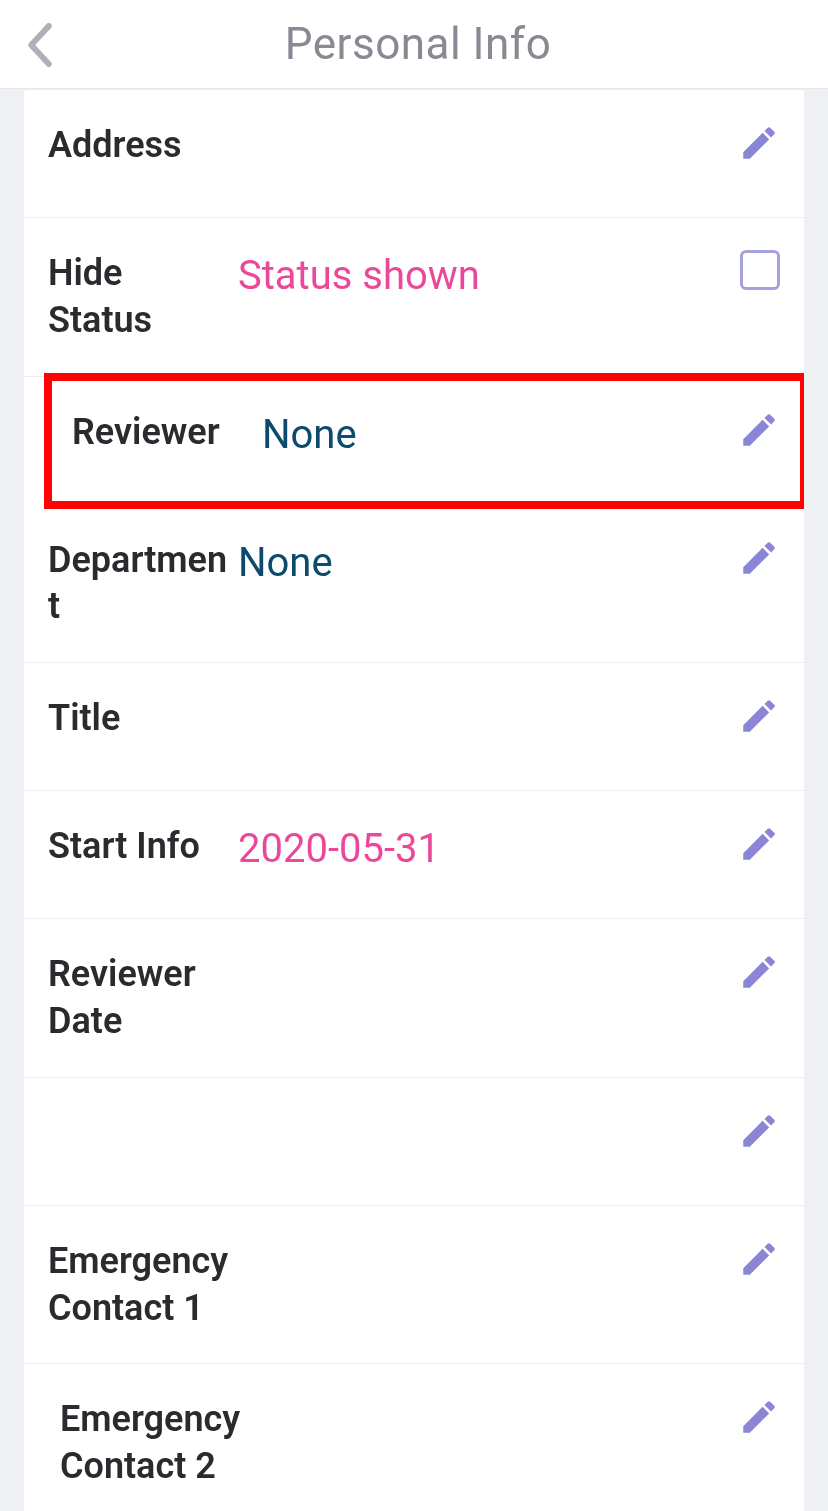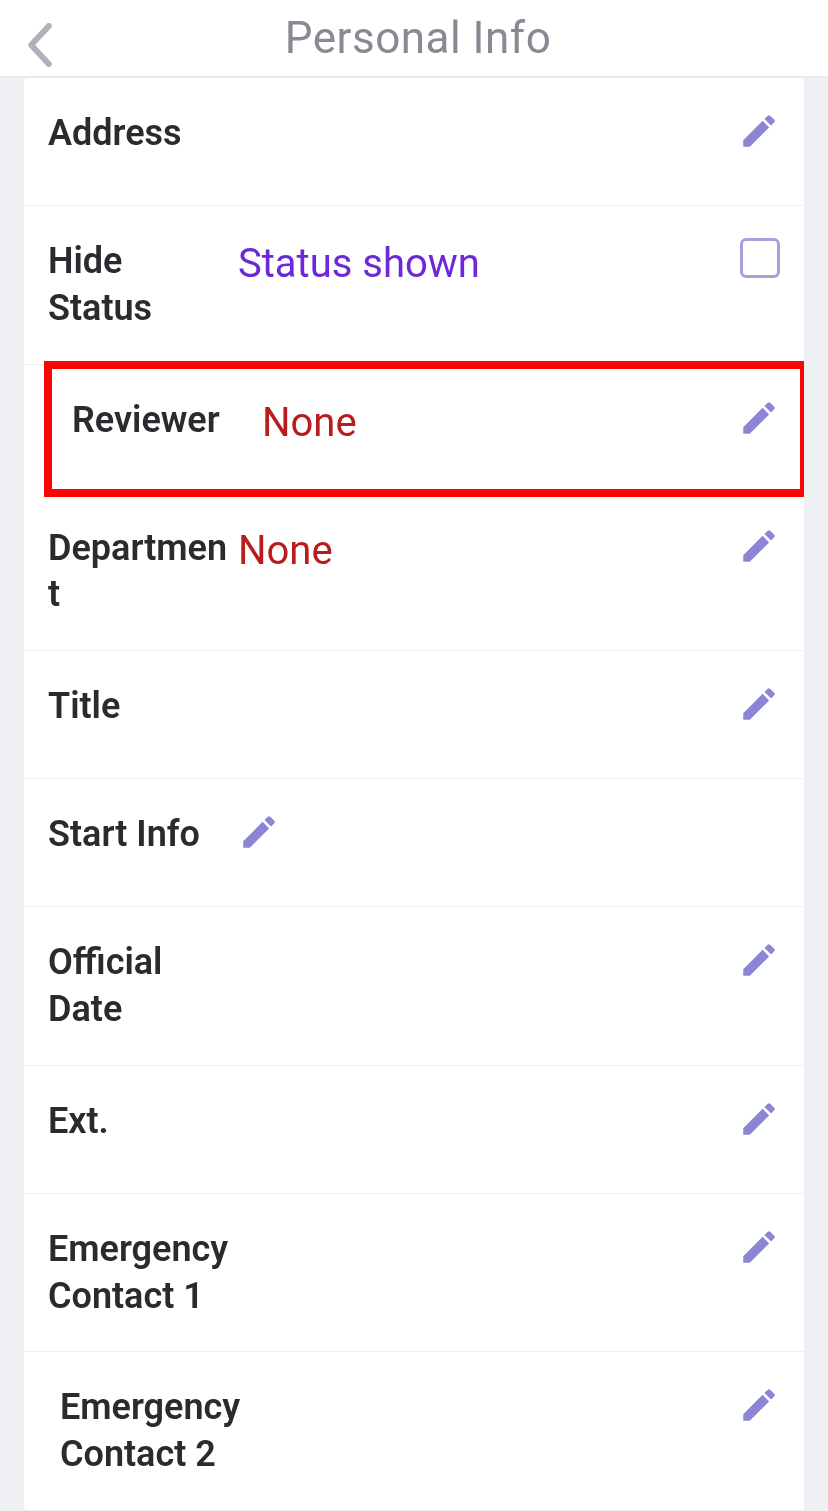--- a/index.html
+++ b/index.html
@@ -6,21 +6,21 @@
     body {
       font-family: -apple-system, BlinkMacSystemFont, "Segoe UI", Roboto, Helvetica, Arial, sans-serif;
       background: #eef0f4;
       width: 828px;
       height: 1511px;
       overflow: hidden;
     }
     .header {
       display: flex;
       align-items: center;
-      height: 77px;
+      height: 89px;
       background: #ffffff;
       border-bottom: 1px solid #e5e5ea;
       position: relative;
       padding-left: 8px;
     }
     .back-btn {
       width: 80px;
       height: 89px;
       display: flex;
       align-items: center;
@@ -65,24 +65,24 @@
       font-weight: 600;
       color: #2b2b2f;
       line-height: 1.3;
       word-break: break-word;
       padding-right: 8px;
     }
     .row-value {
       flex: 1;
       font-size: 40px;
       font-weight: 400;
-      color: #6d28d9;
+      color: #ec4899;
       line-height: 1.3;
     }
-    .row-value.placeholder { color: #b91c1c; }
+    .row-value.placeholder { color: #0c4a6e; }
     .edit-icon {
       width: 42px;
       height: 42px;
       flex-shrink: 0;
     }
     .edit-icon svg { width: 100%; height: 100%; }
     .checkbox {
       width: 40px;
       height: 40px;
       flex-shrink: 0;
@@ -146,39 +146,39 @@
     <div class="row-value"></div>
     <div class="edit-icon">
       <svg viewBox="0 0 24 24">
           <path fill="#8b85d6" d="M3 17.25V21h3.75L17.81 9.94l-3.75-3.75L3 17.25zM20.71 7.04a1 1 0 0 0 0-1.41l-2.34-2.34a1 1 0 0 0-1.41 0l-1.83 1.83 3.75 3.75 1.83-1.83z"></path>
         </svg>
     </div>
   </div>
 
   <div class="row">
     <div class="row-label">Start Info</div>
-    <div class="edit-icon">
-      <svg viewBox="0 0 24 24">
-          <path fill="#8b85d6" d="M3 17.25V21h3.75L17.81 9.94l-3.75-3.75L3 17.25zM20.71 7.04a1 1 0 0 0 0-1.41l-2.34-2.34a1 1 0 0 0-1.41 0l-1.83 1.83 3.75 3.75 1.83-1.83z"></path>
-        </svg>
-    </div>
-  </div>
-
-  <div class="row">
-    <div class="row-label">Official Date</div>
-    <div class="row-value"></div>
-    <div class="edit-icon">
-      <svg viewBox="0 0 24 24">
-          <path fill="#8b85d6" d="M3 17.25V21h3.75L17.81 9.94l-3.75-3.75L3 17.25zM20.71 7.04a1 1 0 0 0 0-1.41l-2.34-2.34a1 1 0 0 0-1.41 0l-1.83 1.83 3.75 3.75 1.83-1.83z"></path>
-        </svg>
-    </div>
-  </div>
-
-  <div class="row">
-    <div class="row-label">Ext.</div>
+    <div class="row-value">2020-05-31</div>
+    <div class="edit-icon">
+      <svg viewBox="0 0 24 24">
+          <path fill="#8b85d6" d="M3 17.25V21h3.75L17.81 9.94l-3.75-3.75L3 17.25zM20.71 7.04a1 1 0 0 0 0-1.41l-2.34-2.34a1 1 0 0 0-1.41 0l-1.83 1.83 3.75 3.75 1.83-1.83z"></path>
+        </svg>
+    </div>
+  </div>
+
+  <div class="row">
+    <div class="row-label">Reviewer Date</div>
+    <div class="row-value"></div>
+    <div class="edit-icon">
+      <svg viewBox="0 0 24 24">
+          <path fill="#8b85d6" d="M3 17.25V21h3.75L17.81 9.94l-3.75-3.75L3 17.25zM20.71 7.04a1 1 0 0 0 0-1.41l-2.34-2.34a1 1 0 0 0-1.41 0l-1.83 1.83 3.75 3.75 1.83-1.83z"></path>
+        </svg>
+    </div>
+  </div>
+
+  <div class="row">
     <div class="row-value"></div>
     <div class="edit-icon">
       <svg viewBox="0 0 24 24">
           <path fill="#8b85d6" d="M3 17.25V21h3.75L17.81 9.94l-3.75-3.75L3 17.25zM20.71 7.04a1 1 0 0 0 0-1.41l-2.34-2.34a1 1 0 0 0-1.41 0l-1.83 1.83 3.75 3.75 1.83-1.83z"></path>
         </svg>
     </div>
   </div>
 
   <div class="row">
     <div class="row-label">Emergency Contact 1</div>

